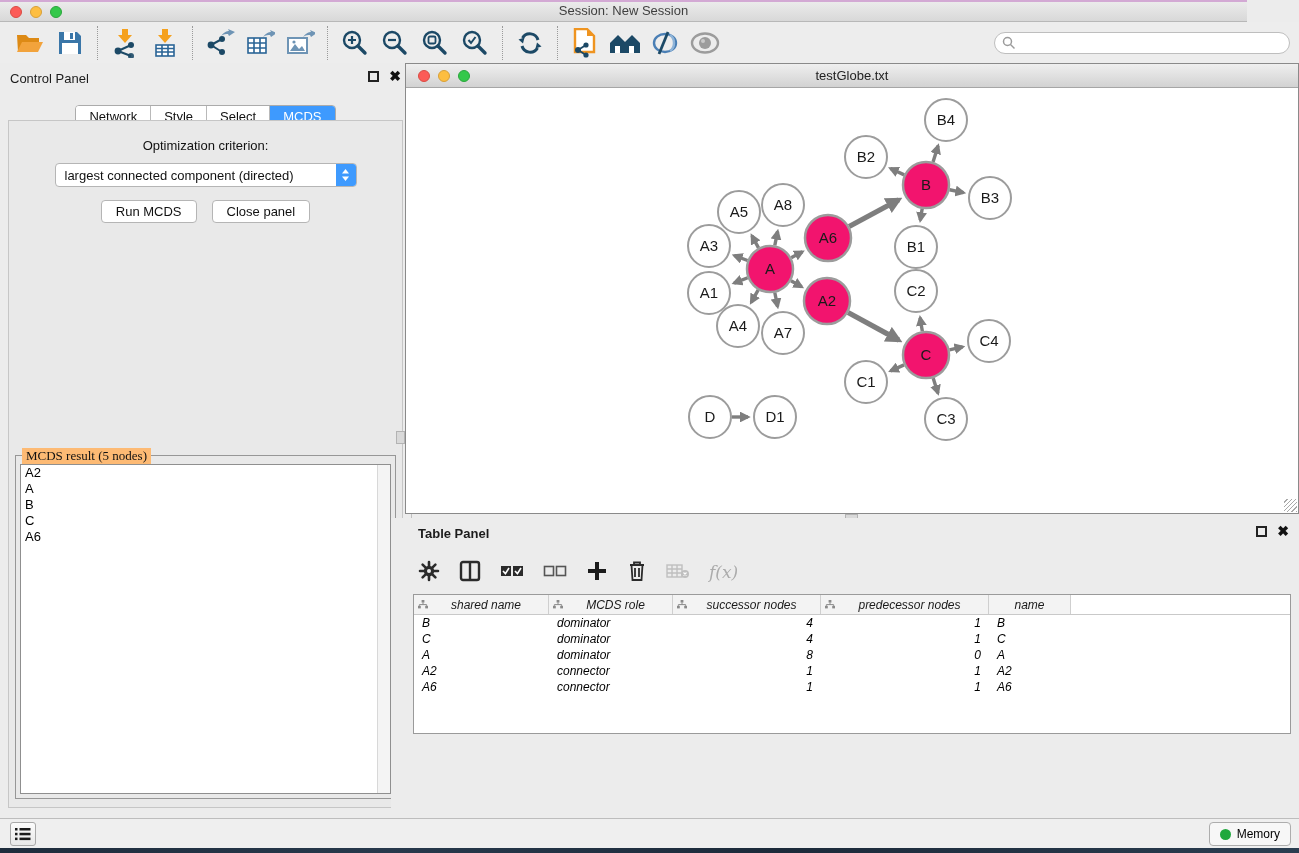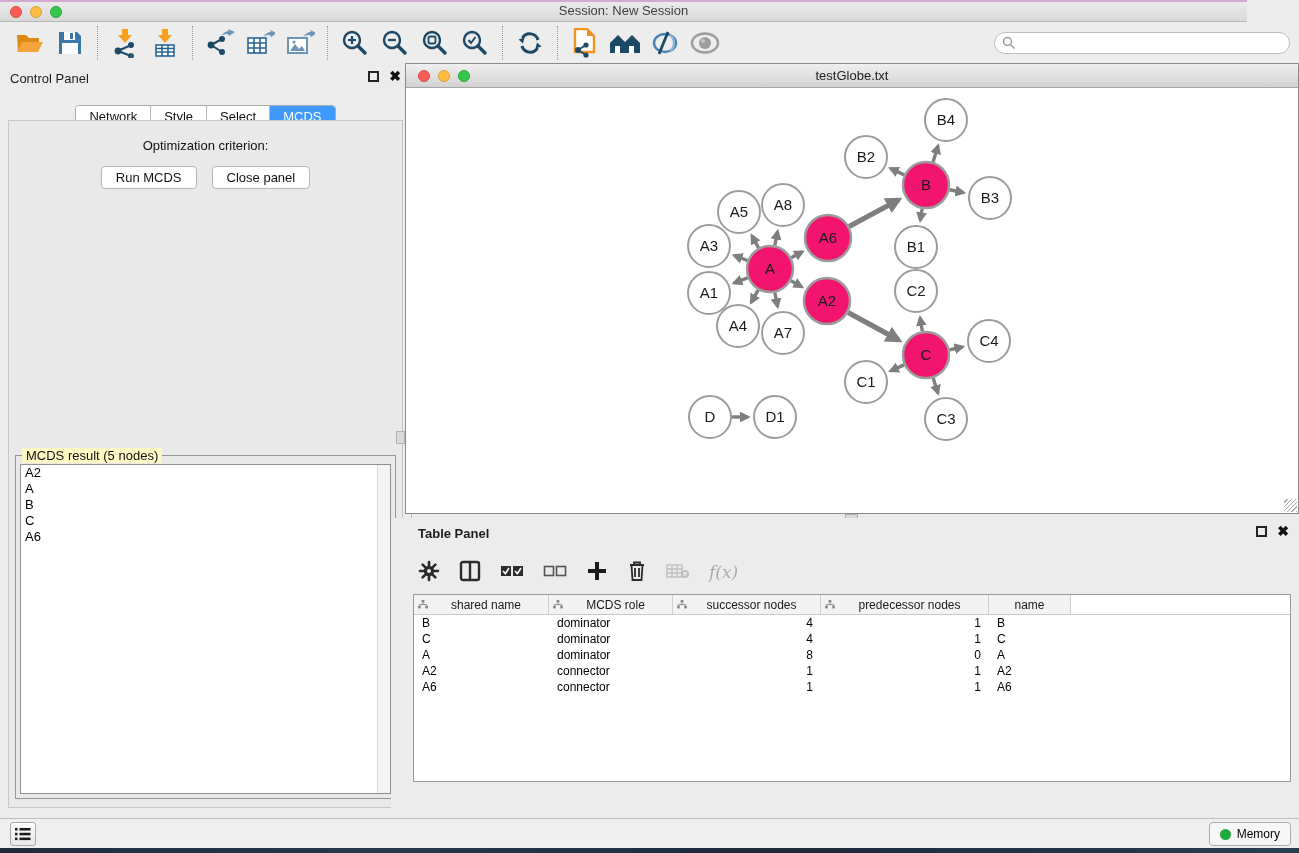--- a/index.html
+++ b/index.html
@@ -43,21 +43,21 @@
   #opt-label { text-align:center; margin-top:17px; font-size:13px; color:#111; }
   #criterion-row { display:flex; justify-content:center; margin-top:10px; }
   #criterion-select { width:302px; height:24px; background:#fff; border:1px solid #B5B5B5; border-radius:4px;
     display:flex; align-items:center; position:relative; }
   #criterion-select .sel-text { flex:1; padding-left:9px; font-size:13px; color:#111; white-space:nowrap; }
   #criterion-select .spinner { width:20px; height:22px; background:#3E9AFE; border-radius:0 3px 3px 0;
     display:flex; align-items:center; justify-content:center; }
   #cp-buttons { display:flex; justify-content:center; gap:15px; margin-top:13px; }
   .cp-btn { background:#fff; border:1px solid #B5B5B5; border-radius:4px; padding:3px 14px; font-size:13px; color:#111; }
   #mcds-fieldset { position:absolute; left:6px; right:6px; top:334px; bottom:8px; border:1px solid #979797; }
-  #mcds-legend { position:absolute; left:6px; top:-8px; background:#fef9c3; padding:0 4px; font-size:13px; color:#111; }
+  #mcds-legend { position:absolute; left:6px; top:-8px; background:#fdba74; padding:0 4px; font-size:13px; color:#111;font-family:Liberation Serif, serif; }
   #mcds-list { position:absolute; left:4px; right:4px; top:8px; bottom:4px; background:#fff; border:1px solid #8F8F8F; overflow:hidden; }
   #mcds-scroll { position:absolute; right:0; top:0; bottom:0; width:13px; background:#F4F4F4; border-left:1px solid #D8D8D8; }
   .mcds-item { font-size:13px; line-height:16px; padding-left:4px; color:#000; }
 
   
   #net-window { position:absolute; left:405px; top:63px; width:894px; height:451px; background:#fff;
     border:1px solid #8A8A8A; }
   #net-titlebar { height:24px; background:linear-gradient(#EFEFEF,#D2D2D2); border-bottom:1px solid #A6A6A6; position:relative; }
   #net-titlebar .lights { position:absolute; left:12px; top:6px; }
   #net-titlebar .title { text-align:center; line-height:23px; font-size:13px; color:#222; }
@@ -66,21 +66,21 @@
   #resize-grip { position:absolute; right:1px; bottom:1px; width:13px; height:13px;
     background:repeating-linear-gradient(135deg, transparent 0 2px, #A9A9A9 2px 3px); }
   .split-handle { position:absolute; background:#D9D9D9; border:1px solid #B3B3B3; }
   #split-v { left:396px; top:431px; width:9px; height:13px; }
   #split-h { left:845px; top:514px; width:13px; height:6px; }
 
   
   #table-panel { position:absolute; left:391px; top:518px; width:908px; height:300px; background:#ECECEC; }
   #table-panel .panel-header .ph-title { left:27px;font-weight:bold; }
   #tp-toolbar { display:flex; align-items:center; gap:19px; margin:8px 0 0 27px; height:40px; }
-  #tbl-container { position:absolute; left:22px; right:8px; top:76px; height:188px; background:#fff; border:1px solid #9A9A9A; overflow:hidden; }
+  #tbl-container { position:absolute; left:22px; right:8px; top:76px; height:140px; background:#fff; border:1px solid #9A9A9A; overflow:hidden;font-style:italic; }
   #tbl-head { display:flex; height:20px; border-bottom:1px solid #C9C9C9; font-size:12px; }
   .th-cell { background:#F3F3F3; border-right:1px solid #CFCFCF; display:flex; align-items:center; padding:0 4px; }
   .th-cell .th-label { flex:1; text-align:center; color:#1a1a1a; }
   .th-fill { flex:1; background:#fff; }
   .tbl-row { display:flex; height:16px; font-size:12px; align-items:center; }
   .td-cell { padding:0 8px; white-space:nowrap; color:#000; }
   .td-num { text-align:right; }
   #tp-tabs-row { position:absolute; left:0; right:0; bottom:8px; display:flex; justify-content:center; }
 
   
@@ -261,20 +261,31 @@
   <div id="cp-tabs-row">
     <div class="seg-tabs" id="cp-tabs">
         <div class="seg-tab">Network</div>
         <div class="seg-tab">Style</div>
         <div class="seg-tab">Select</div>
         <div class="seg-tab active">MCDS</div>
       </div>
   </div>
   <div id="cp-content">
     <div id="opt-label">Optimization criterion:</div>
+    <div id="criterion-row">
+      <div id="criterion-select">
+        <span class="sel-text">largest connected component (directed)</span>
+        <span class="spinner">
+          <svg width="9" height="14" viewBox="0 0 9 14">
+              <path d="M4.5 1L8 5.4H1z" fill="#fff"></path>
+              <path d="M4.5 13L1 8.6h7z" fill="#fff"></path>
+            </svg>
+        </span>
+      </div>
+    </div>
     <div id="cp-buttons">
       <button class="cp-btn">Run MCDS</button>
       <button class="cp-btn">Close panel</button>
     </div>
     <div id="mcds-fieldset">
       <span id="mcds-legend">MCDS result (5 nodes)</span>
       <div id="mcds-list">
         <div id="mcds-scroll"></div>
       <div class="mcds-item">A2</div>
           <div class="mcds-item">A</div>

